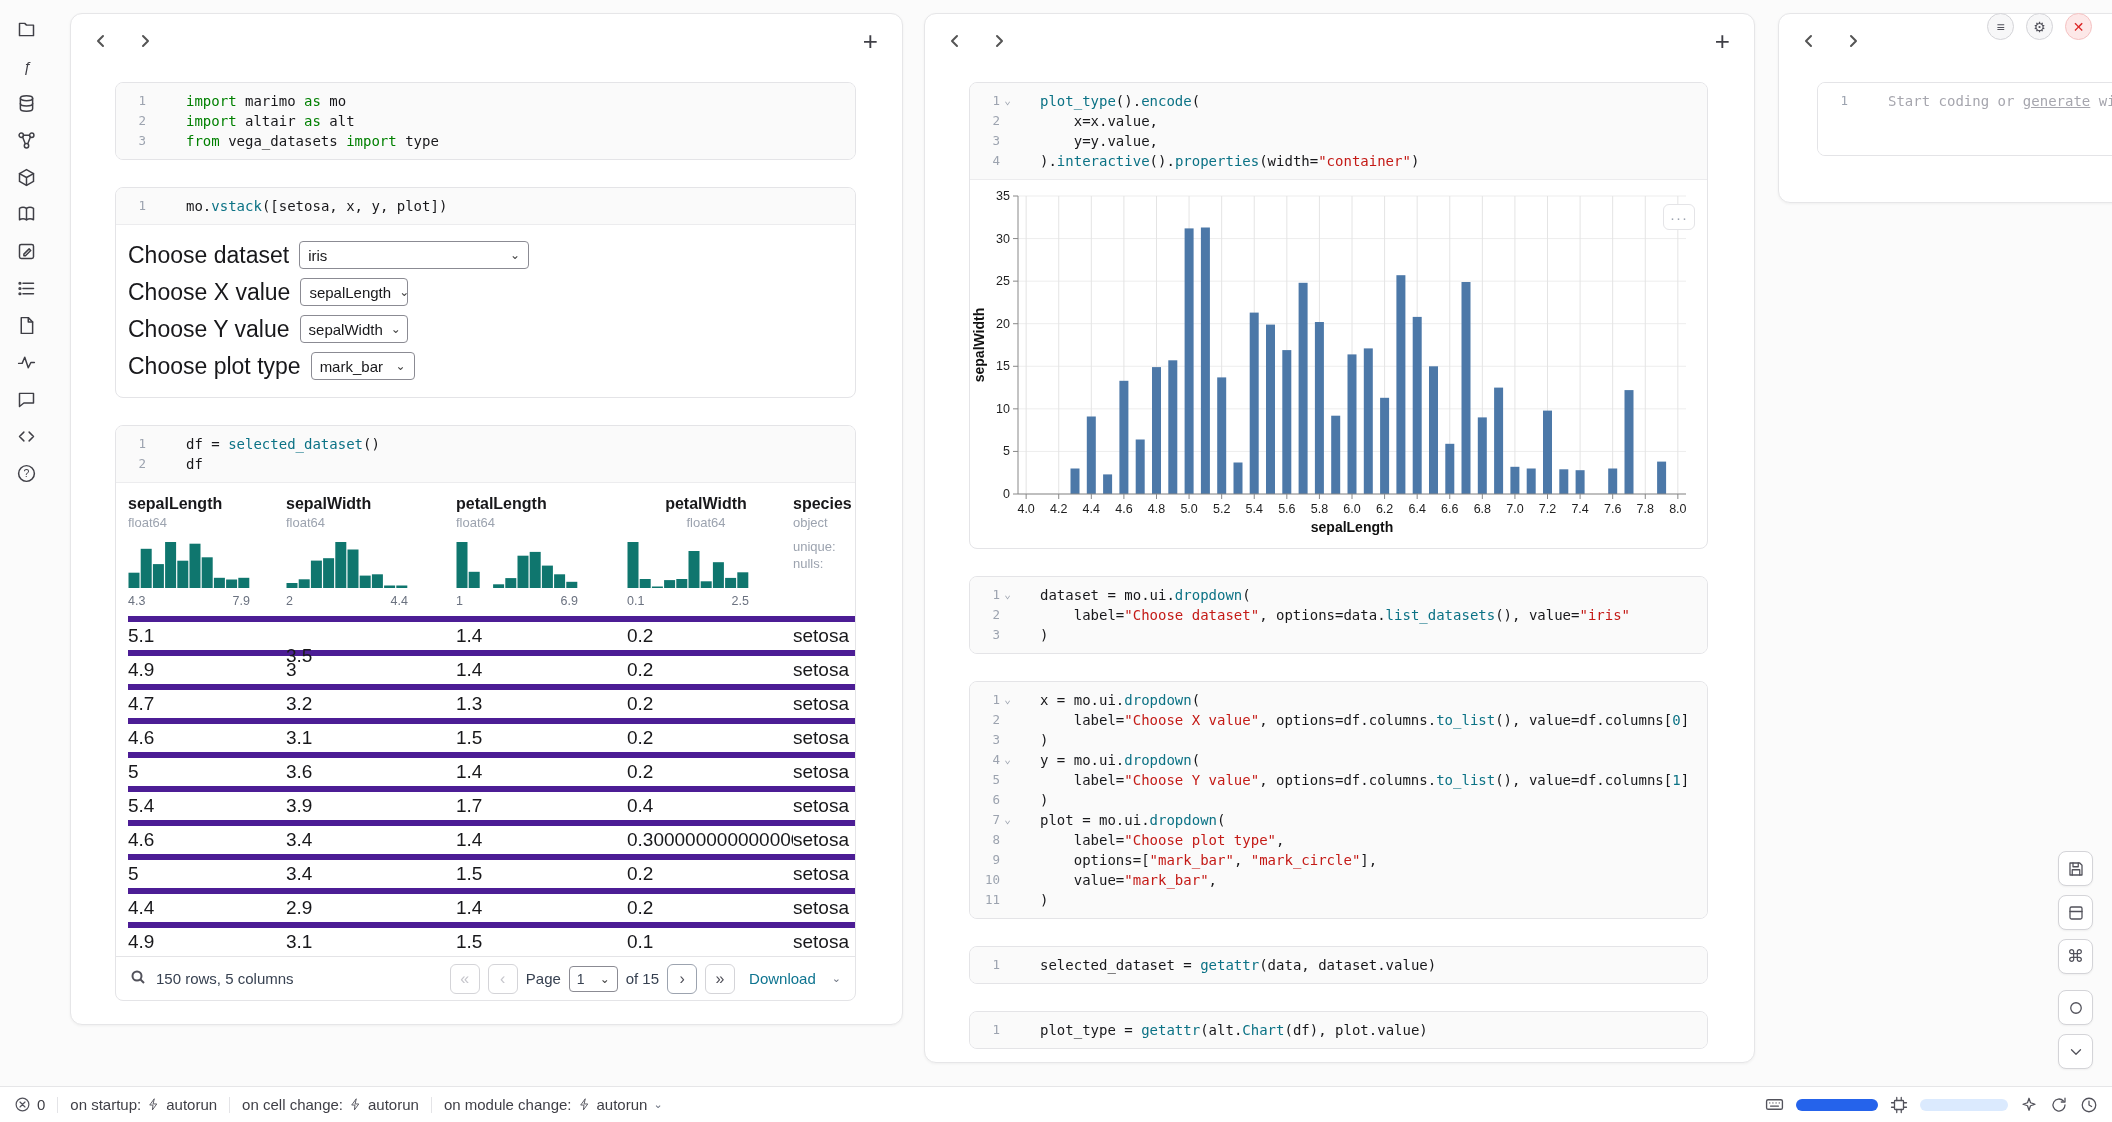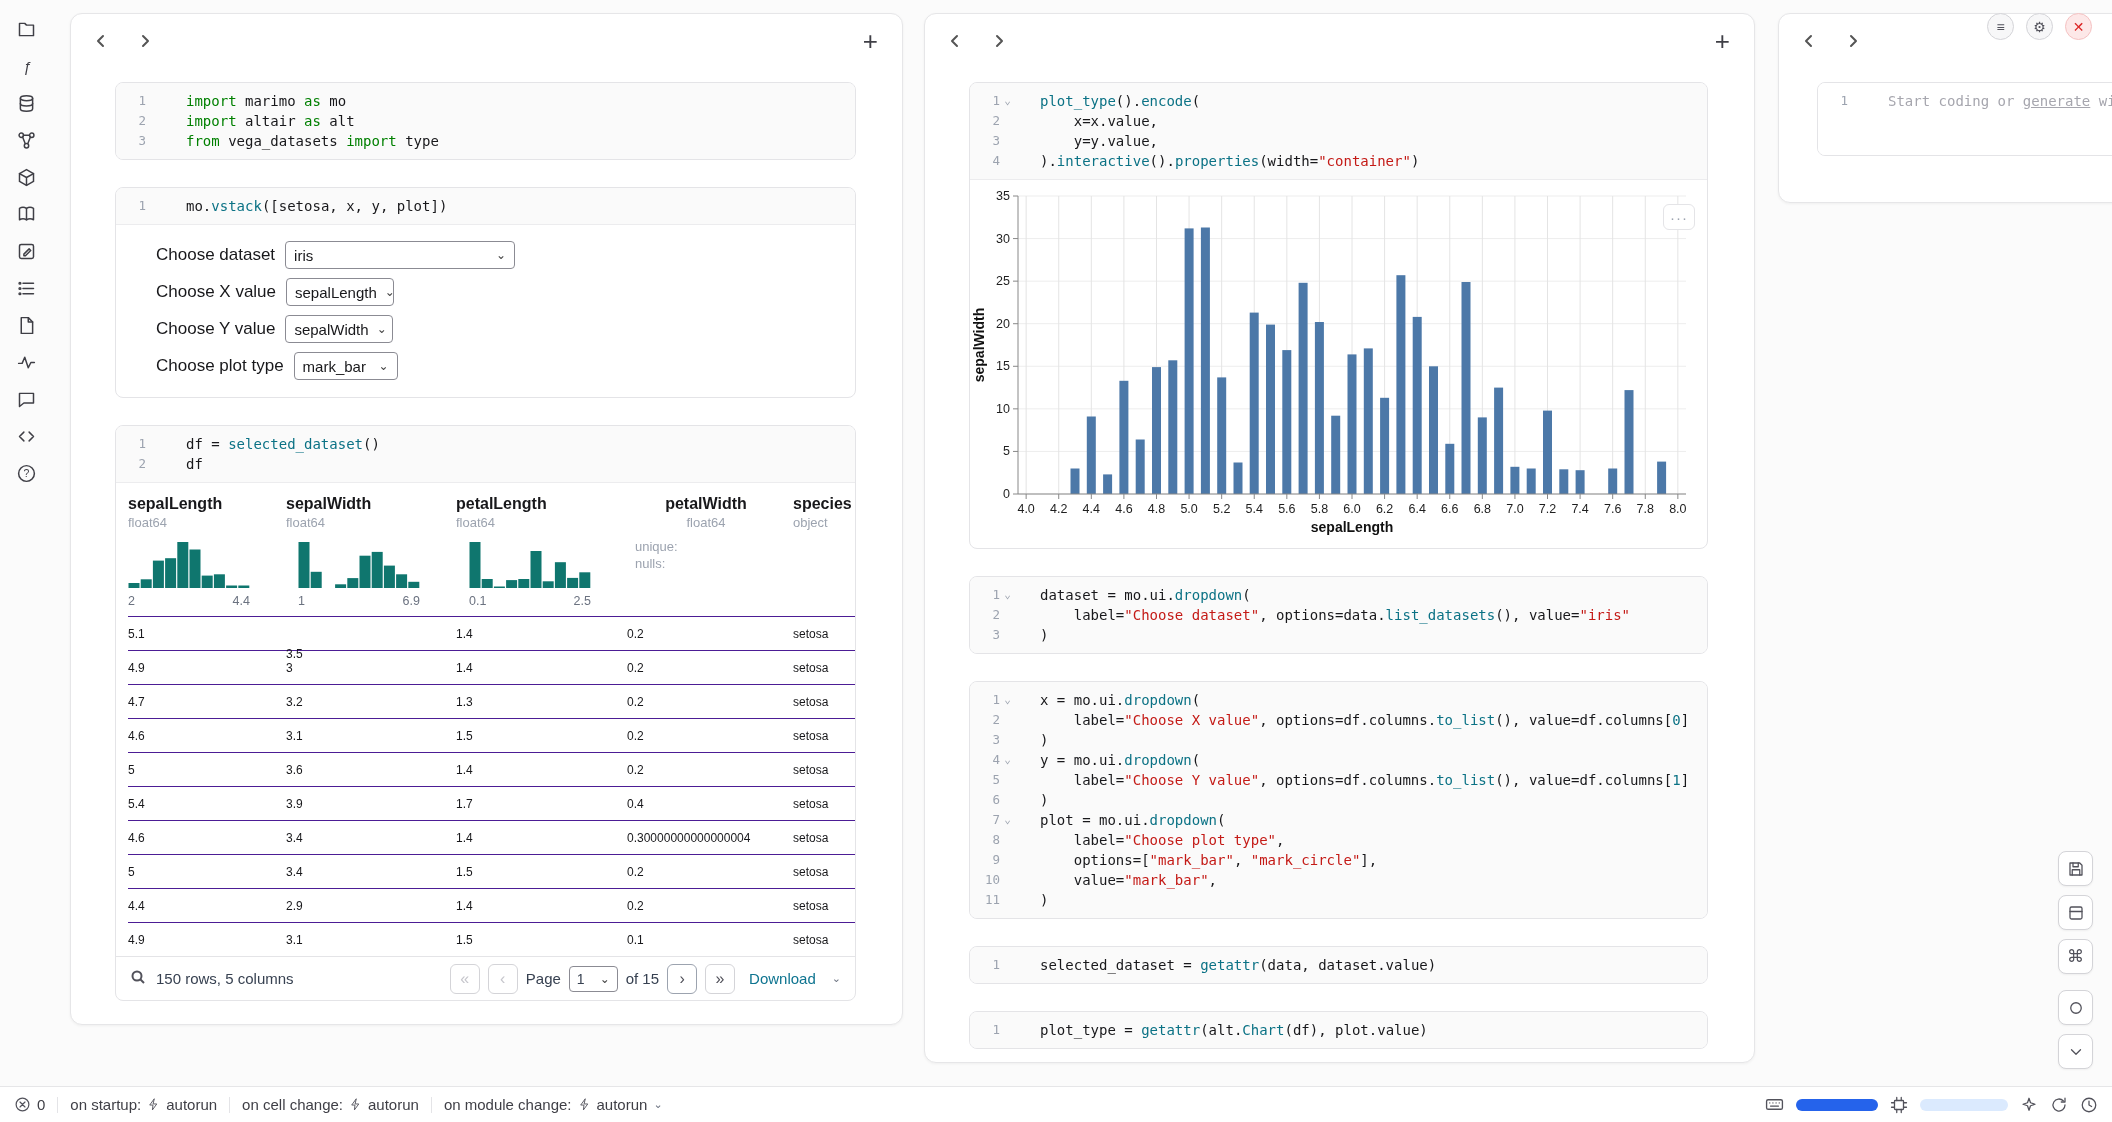--- a/index.html
+++ b/index.html
@@ -32,35 +32,35 @@
   .code-text { white-space:pre; padding-left:5px;margin-left:20px; }
   .c-pl  { color:#18181b; }
   .c-kw  { color:var(--kw); }
   .c-fn  { color:var(--fn); }
   .c-str { color:var(--str); }
   .c-num { color:var(--num); }
 
   
   .controls { padding:16px 12px 8px 12px; }
   .ctrl-row { display:flex; align-items:center; margin-bottom:9px; }
-  .ctrl-label { font-size:17px; margin-right:10px;margin-left:28px; }
+  .ctrl-label { font-size:23px; margin-right:10px; }
   .select { height:28px; border:1px solid #8b8b93; border-radius:4px; background:#fff; display:flex; align-items:center; justify-content:space-between; padding:0 8px; font-size:15px; cursor:pointer; }
   .sel-caret { color:#444; font-size:12px; margin-left:8px; }
 
   
   .dtable { padding:12px 0 0 12px; overflow:hidden; }
   .t-head, .t-hist-row, .t-row { display:flex; width:900px; }
   .t-hcell { padding-right:8px; }
   .t-name { font-size:16px; font-weight:bold; }
   .t-dtype { font-size:13px; color:#9ca3af; margin-top:2px; }
   .t-hist-row { margin-top:8px; }
   .t-minmax { width:122px; display:flex; justify-content:space-between; font-size:12.5px; color:#6b7280; margin-top:2px; }
   .t-meta { font-size:13px; color:#9ca3af; line-height:17px; }
   .t-body { margin-top:8px; }
-  .t-row { height:34px; align-items:center; border-top:1px solid #4c1d95; font-size:12px; }
+  .t-row { height:34px; align-items:center; border-top:6px solid #4c1d95; font-size:19px; }
   .t-cell { padding-right:8px; overflow:hidden; white-space:nowrap; }
   .t-footer { height:44px; border-top:1px solid #e4e4e7; display:flex; align-items:center; padding:0 14px; gap:10px; font-size:15px; color:#374151; }
   .t-footer svg { width:16px; height:16px; stroke:#52525b; fill:none; stroke-width:2; }
   .pager { margin-left:auto; display:flex; align-items:center; gap:8px; }
   .pg { width:30px; height:30px; border:1px solid #d4d4d8; border-radius:6px; background:#fff; display:grid; place-items:center; font-size:16px; color:#52525b; cursor:pointer; }
   .pg.dim { color:#c6c6cc; }
   .pg.next { border-color:#9ca3af; }
   .pg-select { height:26px; border:1px solid #8b8b93; border-radius:4px; background:#fff; display:flex; align-items:center; padding:0 7px; font-size:14px; gap:7px; cursor:pointer; }
   .download { display:flex; align-items:center; gap:16px; color:var(--download); font-size:15px; cursor:pointer; margin-left:6px; }
 
@@ -290,20 +290,35 @@
                 <div class="t-hcell" style="width: 166px; text-align: center;">
                   <div class="t-name">petalWidth</div>
                   <div class="t-dtype">float64</div>
                 </div>
                 <div class="t-hcell" style="width: 180px;">
                   <div class="t-name">species</div>
                   <div class="t-dtype">object</div>
                 </div>
               </div>
               <div class="t-hist-row">
+                <div class="t-hist" style="width: 158px;"><svg width="122" height="50">
+                    <rect x="0.5" y="34.7" width="11" height="15.3" fill="#0f766e"></rect>
+                    <rect x="12.7" y="10.8" width="11" height="39.2" fill="#0f766e"></rect>
+                    <rect x="24.9" y="26.1" width="11" height="23.9" fill="#0f766e"></rect>
+                    <rect x="37.1" y="4.0" width="11" height="46.0" fill="#0f766e"></rect>
+                    <rect x="49.3" y="22.7" width="11" height="27.3" fill="#0f766e"></rect>
+                    <rect x="61.5" y="5.7" width="11" height="44.3" fill="#0f766e"></rect>
+                    <rect x="73.7" y="19.3" width="11" height="30.7" fill="#0f766e"></rect>
+                    <rect x="85.9" y="39.8" width="11" height="10.2" fill="#0f766e"></rect>
+                    <rect x="98.1" y="41.5" width="11" height="8.5" fill="#0f766e"></rect>
+                    <rect x="110.3" y="39.8" width="11" height="10.2" fill="#0f766e"></rect>
+                  </svg><div class="t-minmax">
+                    <span>4.3</span>
+                    <span>7.9</span>
+                  </div></div>
                 <div class="t-hist" style="width: 170px;"><svg width="122" height="50">
                     <rect x="0.5" y="45.0" width="11" height="5.0" fill="#0f766e"></rect>
                     <rect x="12.7" y="41.3" width="11" height="8.7" fill="#0f766e"></rect>
                     <rect x="24.9" y="22.6" width="11" height="27.4" fill="#0f766e"></rect>
                     <rect x="37.1" y="20.2" width="11" height="29.8" fill="#0f766e"></rect>
                     <rect x="49.3" y="4.0" width="11" height="46.0" fill="#0f766e"></rect>
                     <rect x="61.5" y="11.5" width="11" height="38.5" fill="#0f766e"></rect>
                     <rect x="73.7" y="37.6" width="11" height="12.4" fill="#0f766e"></rect>
                     <rect x="85.9" y="36.3" width="11" height="13.7" fill="#0f766e"></rect>
                     <rect x="98.1" y="47.5" width="11" height="2.5" fill="#0f766e"></rect>

